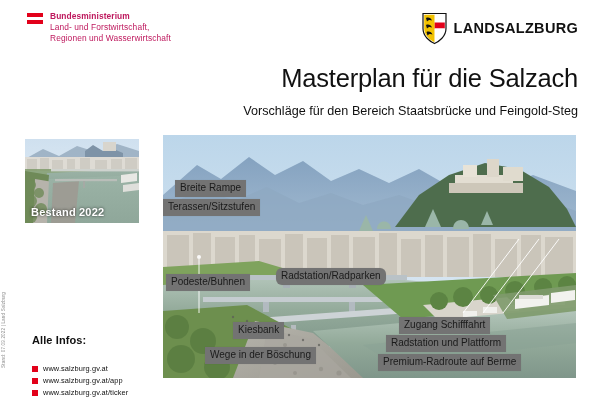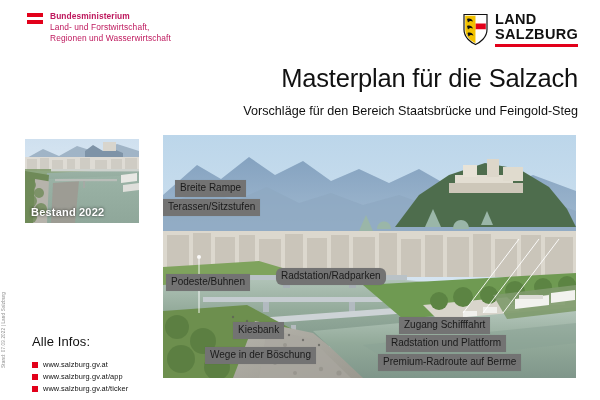--- a/index.html
+++ b/index.html
@@ -18,21 +18,21 @@
   .at-flag i{display:block;width:100%;height:33.33%;}
   .at-flag i:nth-child(1){background:#e2001a;}
   .at-flag i:nth-child(2){background:#ffffff;}
   .at-flag i:nth-child(3){background:#e2001a;}
   .bmk-text{line-height:1.32;color:#be185d;}
   .bmk-t1{font-size:8.4px;font-weight:bold;letter-spacing:.1px;}
   .bmk-t2{font-size:8.4px;font-weight:normal;letter-spacing:.1px;}
 
   .land-logo{position:absolute;right:22px;top:12px;display:flex;align-items:center;gap:6px;}
   .coat{width:27px;height:33px;flex:none;}
-  .land-wordmark{display:flex;flex-direction:column;}
+  .land-wordmark{display:flex;flex-direction:row;}
   .lw-line{font-size:14.5px;font-weight:bold;line-height:1.02;letter-spacing:.3px;color:#111;}
   .lw-rule{height:3px;background:#e2001a;margin-top:2px;width:100%;}
 
   
   .title{position:absolute;right:22px;top:64px;font-size:25.5px;font-weight:normal;color:#111;letter-spacing:-.2px;white-space:nowrap;}
   .subtitle{position:absolute;right:22px;top:104px;font-size:12.6px;font-weight:normal;color:#111;white-space:nowrap;}
 
   
   .vcredit{
     position:absolute;left:1px;top:292px;
@@ -53,21 +53,21 @@
 
   
   .chip{
     position:absolute;background:#737373;color:#1b1b1b;
     font-size:10px;line-height:1;padding:3.4px 5px 3.6px;
     white-space:nowrap;box-shadow:0 0 0 .4px rgba(0,0,0,.04);
   }
 
   
   .infos{position:absolute;left:32px;top:334px;}
-  .infos-h{font-size:13px;font-weight:normal;color:#111;margin-bottom:11px;letter-spacing:.1px;}
+  .infos-h{font-size:11px;font-weight:bold;color:#111;margin-bottom:18px;letter-spacing:.1px;}
   .info-row{display:flex;align-items:center;gap:5px;margin-bottom:3px;}
   .bullet{width:6px;height:6px;background:#e2001a;flex:none;}
   .info-link{font-size:7.4px;color:#111;letter-spacing:.1px;}
 </style>
 </head>
 <body>
 
 <div class="page">
 
   <div class="bmk-logo">

